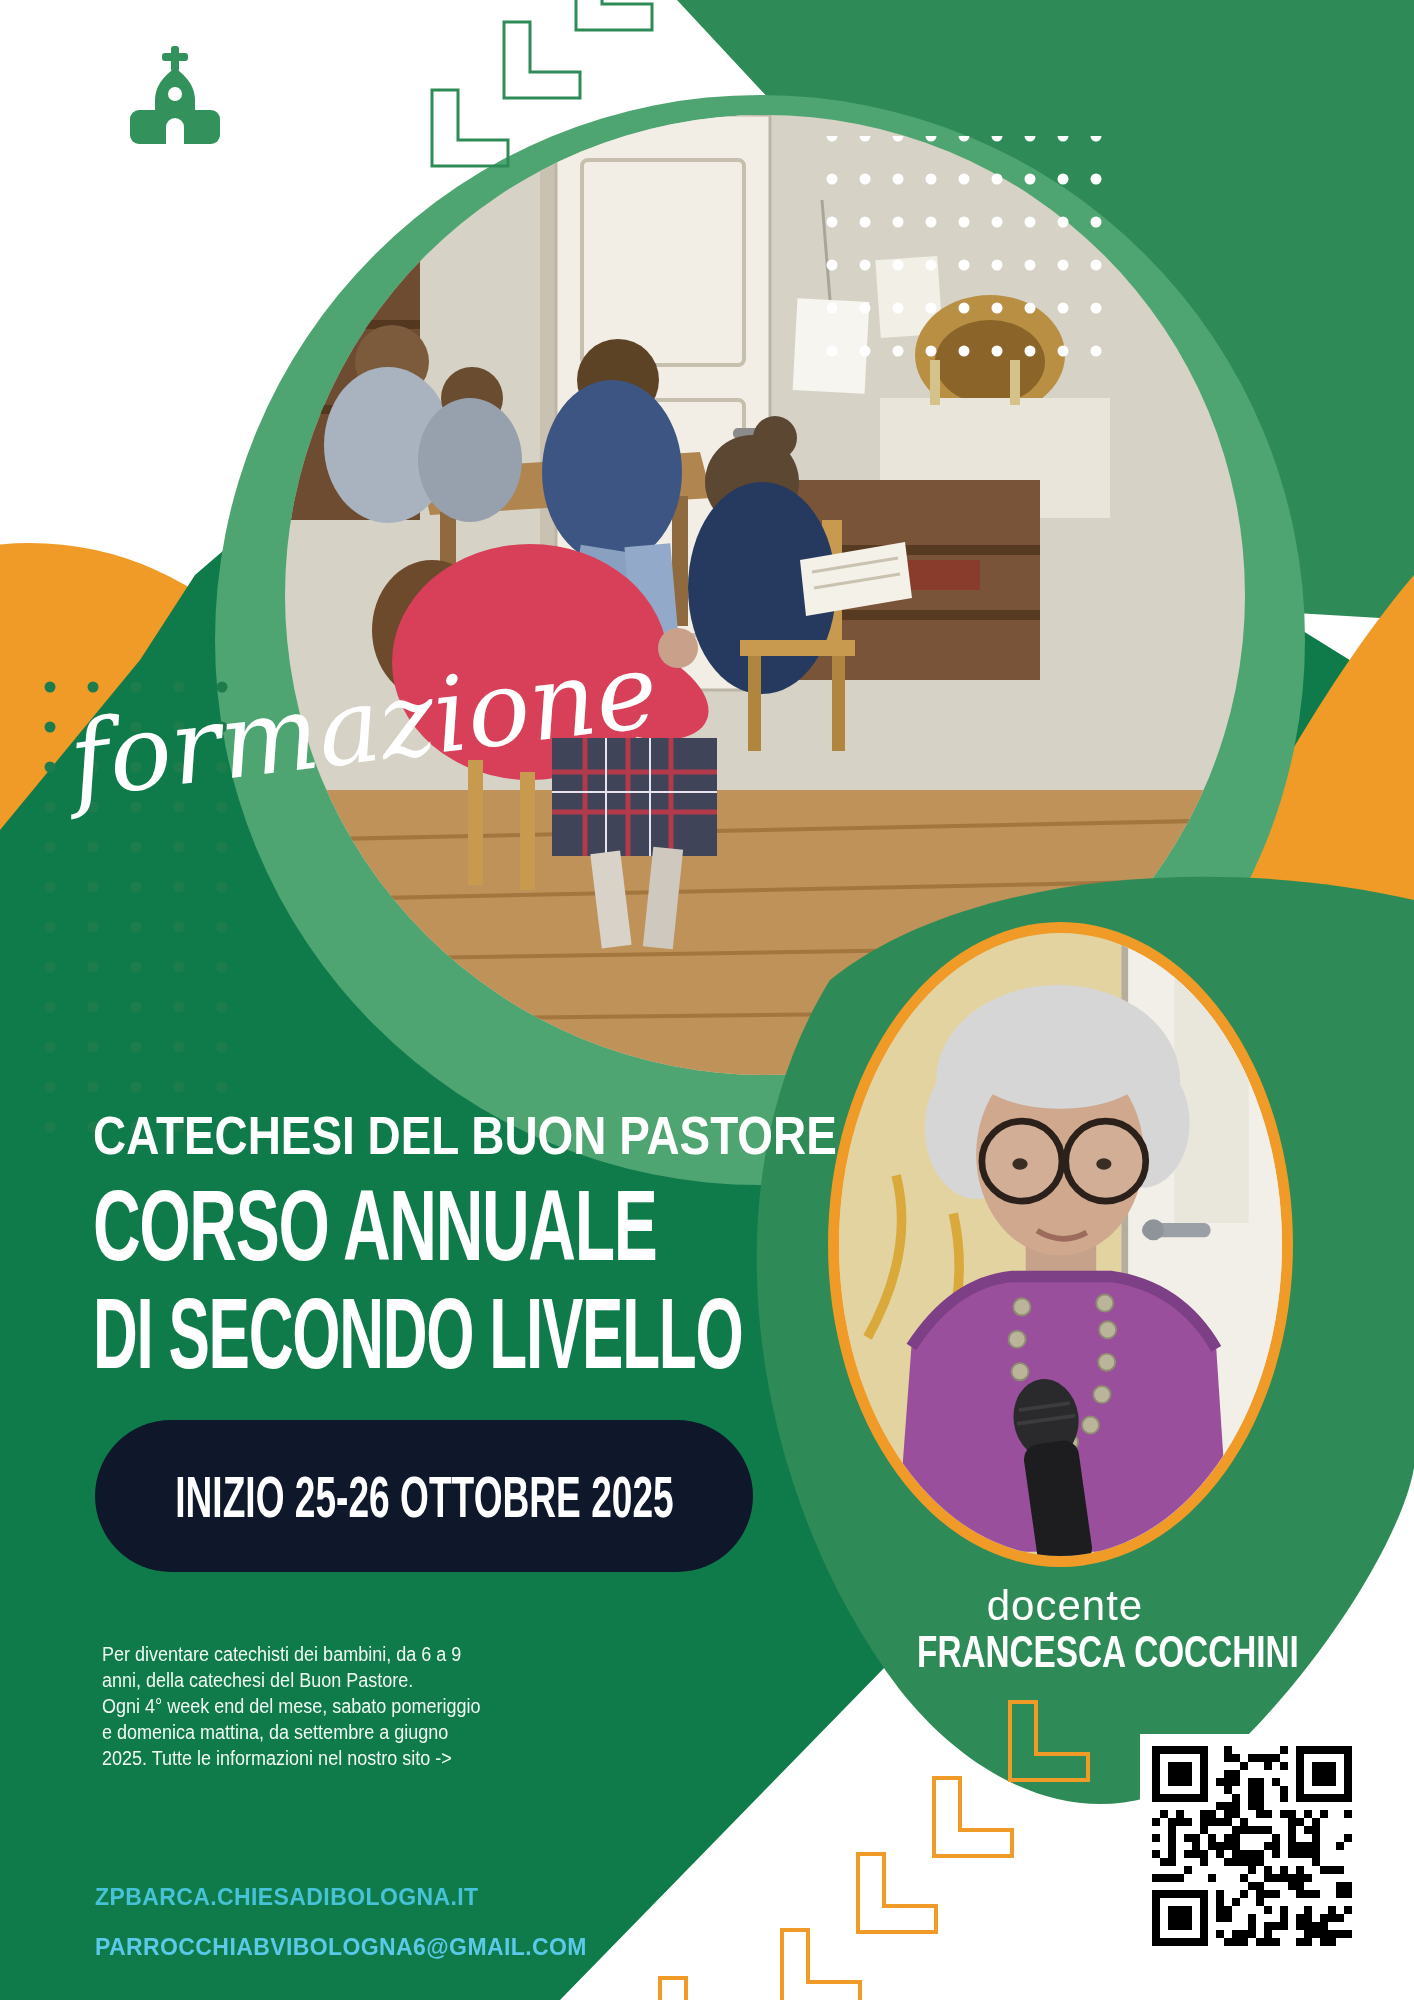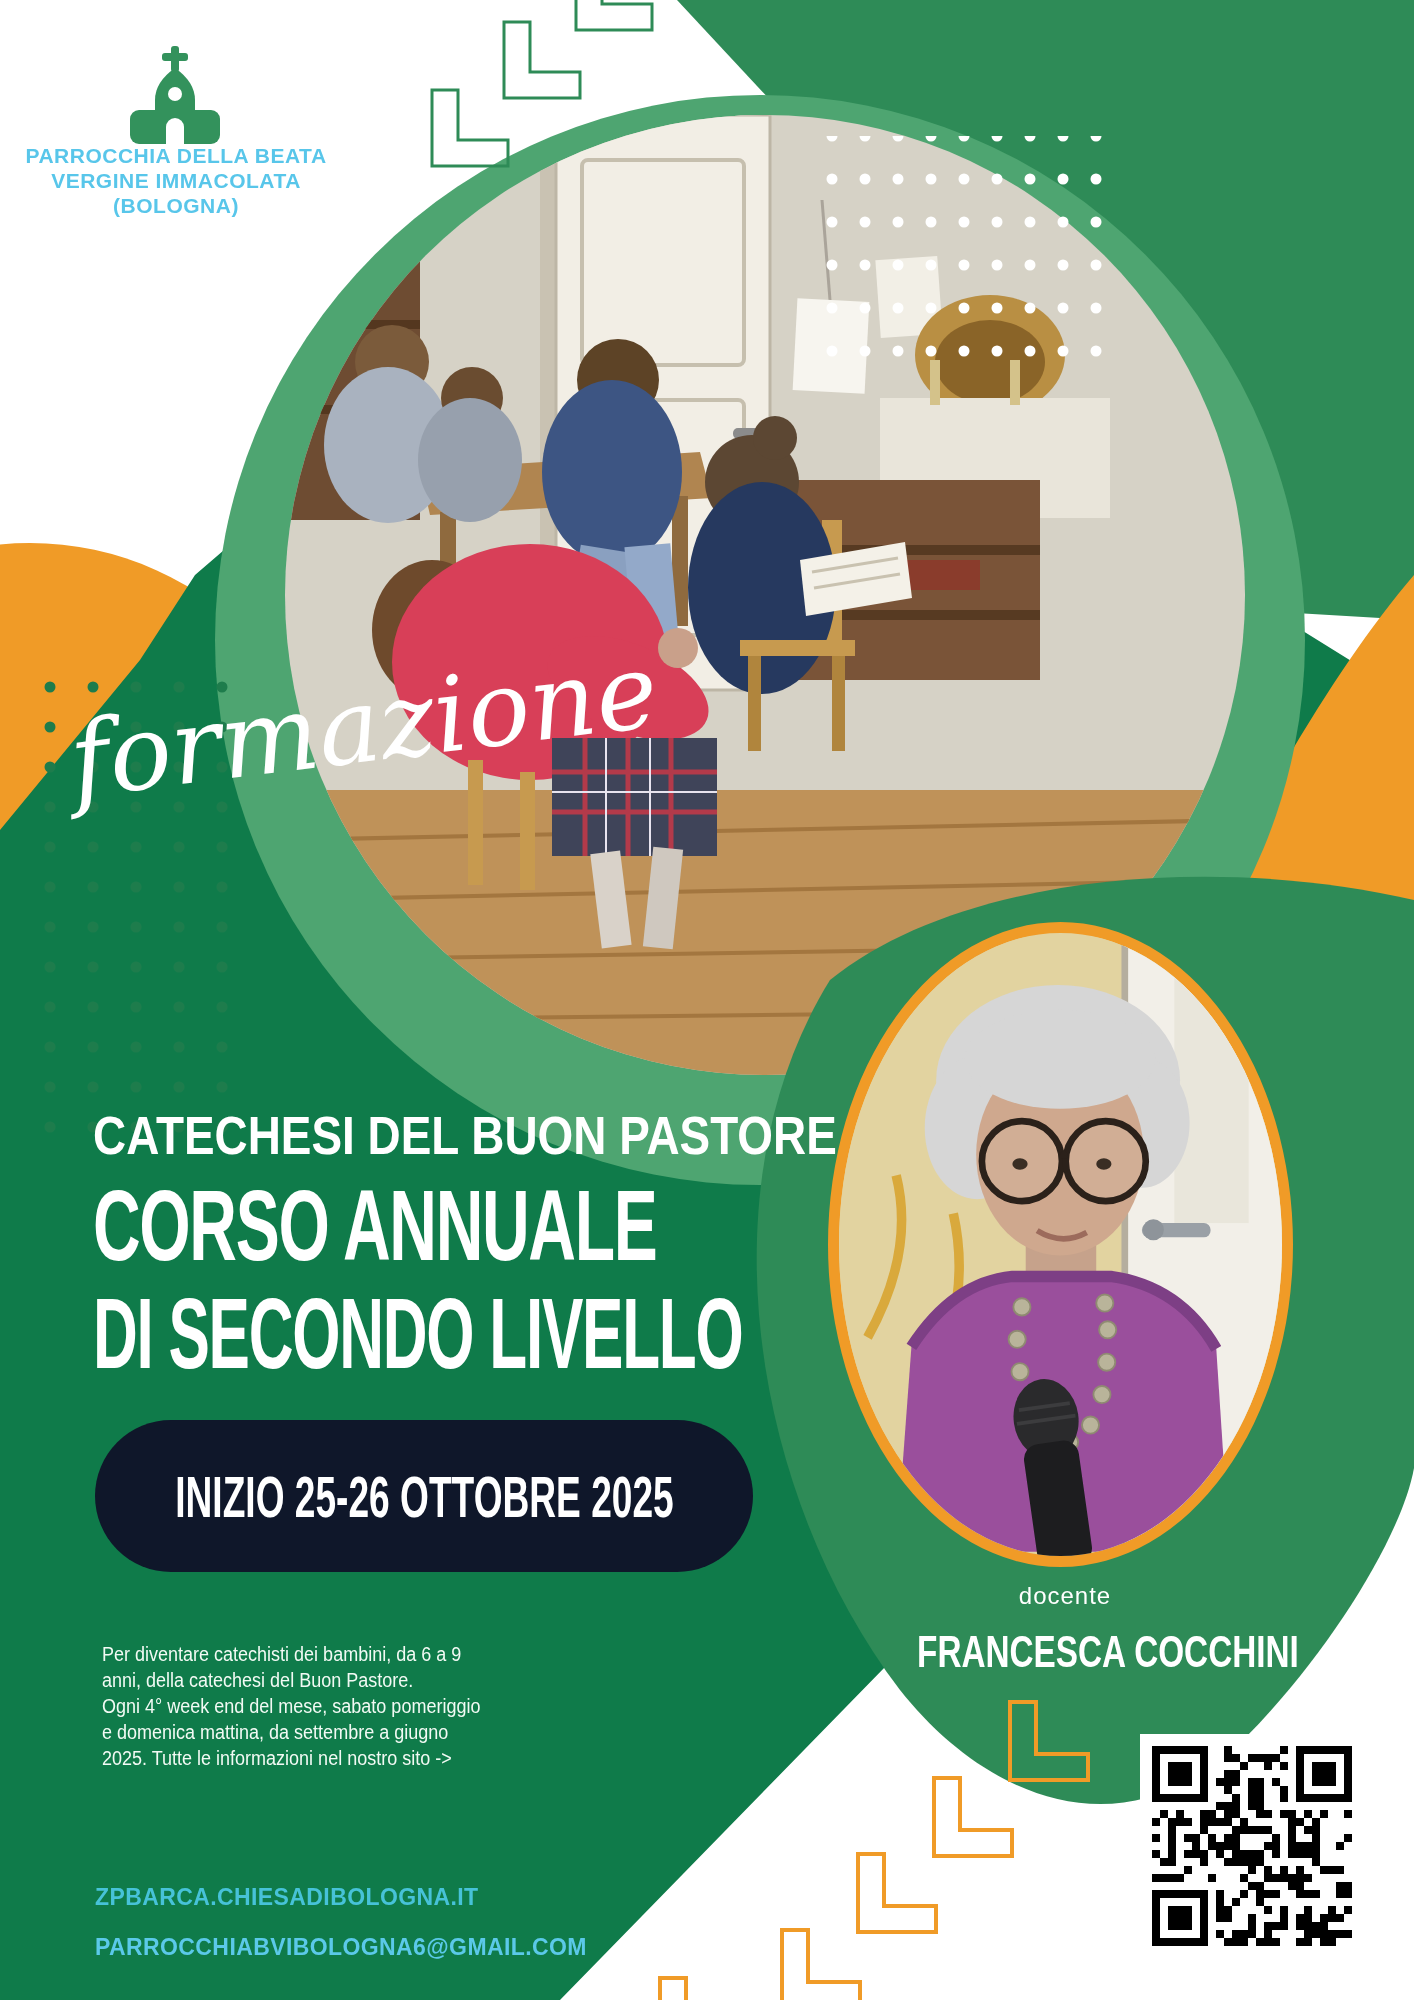--- a/index.html
+++ b/index.html
@@ -30,21 +30,21 @@
   }
   .banner-date{color:#fff;font-size:58px;font-weight:bold;}
   .banner-address{color:#fff;font-size:25px;font-weight:bold;letter-spacing:.5px;}
   .body-par{
     left:102px;top:1615px;width:640px;color:#F2FAF4;font-size:20px;line-height:1.3;
     white-space:pre-line;
   }
   .link{font-weight:bold;font-size:23px;letter-spacing:.4px;cursor:pointer;}
   .link.web{left:95px;top:1884px;color:#47C2D8;}
   .link.mail{left:95px;top:1934px;color:#5BC9E9;}
-  .teacher-role{left:860px;top:1582px;width:410px;text-align:center;color:#fff;font-size:24px;letter-spacing:1px;}
+  .teacher-role{left:860px;top:1582px;width:410px;text-align:center;color:#fff;font-size:42px;letter-spacing:1px;}
   .teacher-name{left:850px;top:1626px;width:494px;text-align:center;color:#fff;font-size:45px;font-weight:bold;}
   .portrait{
     left:828px;top:922px;width:465px;height:645px;border-radius:50%;
     border:11px solid #F09B27;overflow:hidden;background:#e2d3a0;box-sizing:border-box;
   }
   .church{left:123px;top:44px;width:104px;height:108px;}
 </style>
 </head>
 <body>
 
@@ -409,23 +409,20 @@
     <g fill="#33925C">
       <rect x="48" y="2" width="8" height="26" rx="3"></rect>
       <rect x="39" y="9" width="26" height="8" rx="3"></rect>
       <path d="M32,100 L32,56 Q32,38 52,24 Q72,38 72,56 L72,100 Z"></path>
       <rect x="7" y="66" width="90" height="34" rx="9"></rect>
     </g>
     <circle cx="52" cy="50" r="7" fill="#ffffff"></circle>
     <path d="M43,100 v-17 a9,9 0 0 1 18,0 v17 Z" fill="#ffffff"></path>
   </svg>
 
-  <div class="abs org-name">PARROCCHIA DELLA BEATA
-VERGINE IMMACOLATA
-(BOLOGNA)</div>
 
   <div class="abs script">formazione</div>
 
   <div class="abs kicker">
     <span class="cond" style="--sx:0.85">CATECHESI DEL BUON PASTORE</span>
   </div>
   <div class="abs title1">
     <span class="cond" style="--sx:0.66">CORSO ANNUALE</span>
   </div>
   <div class="abs title2">

